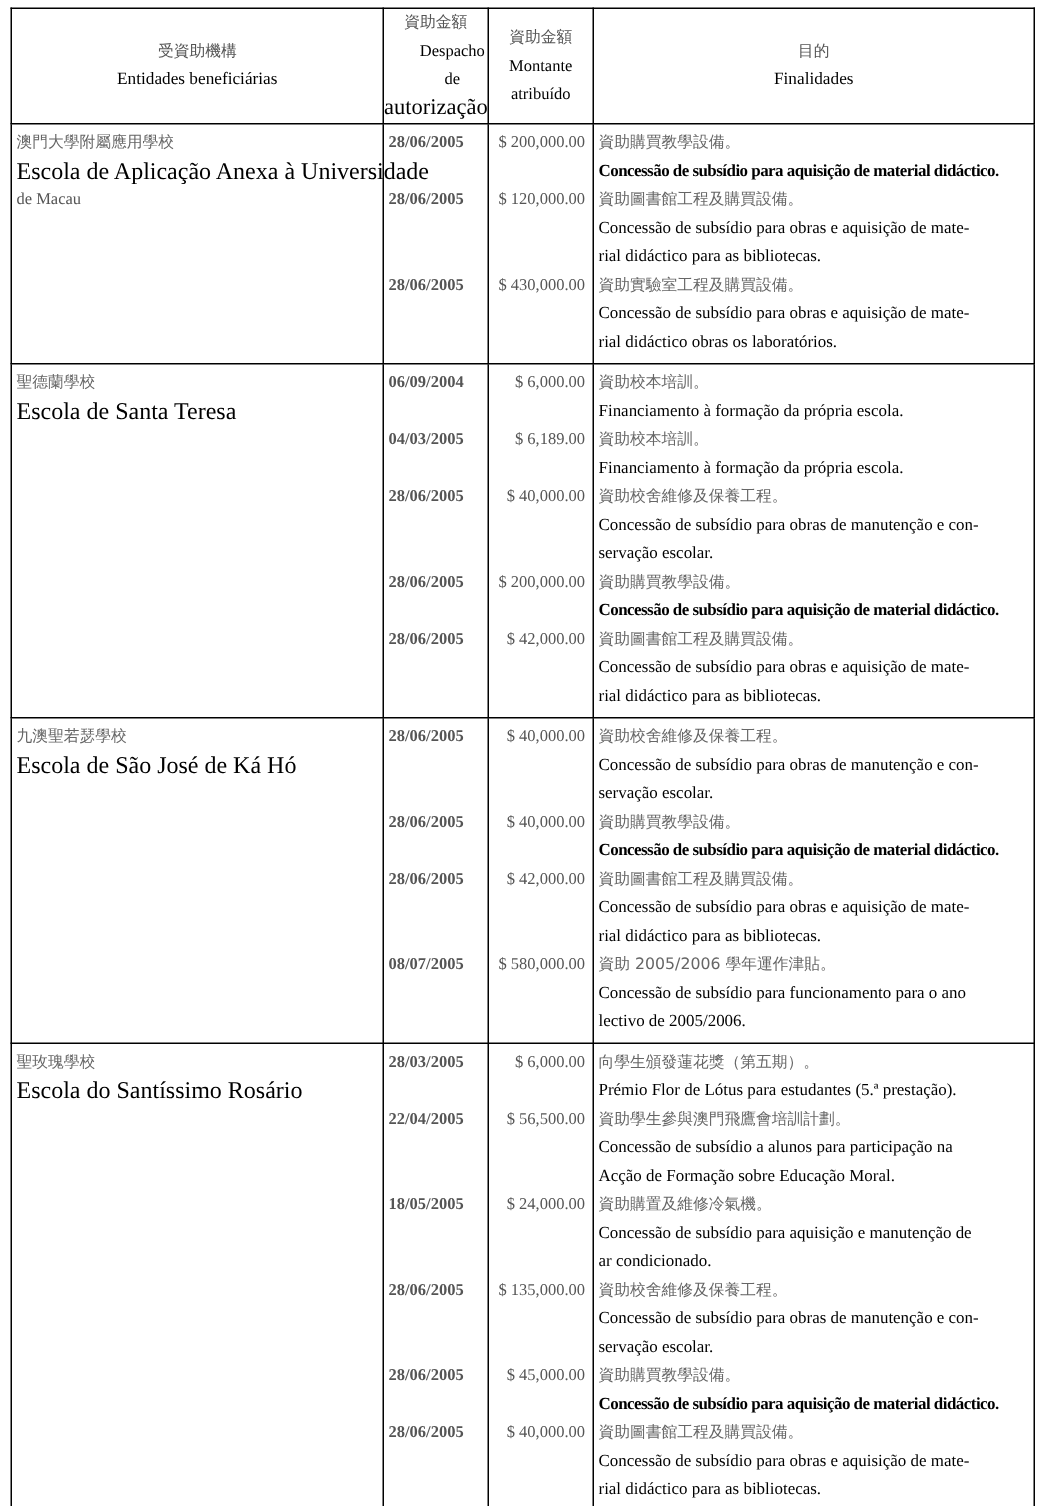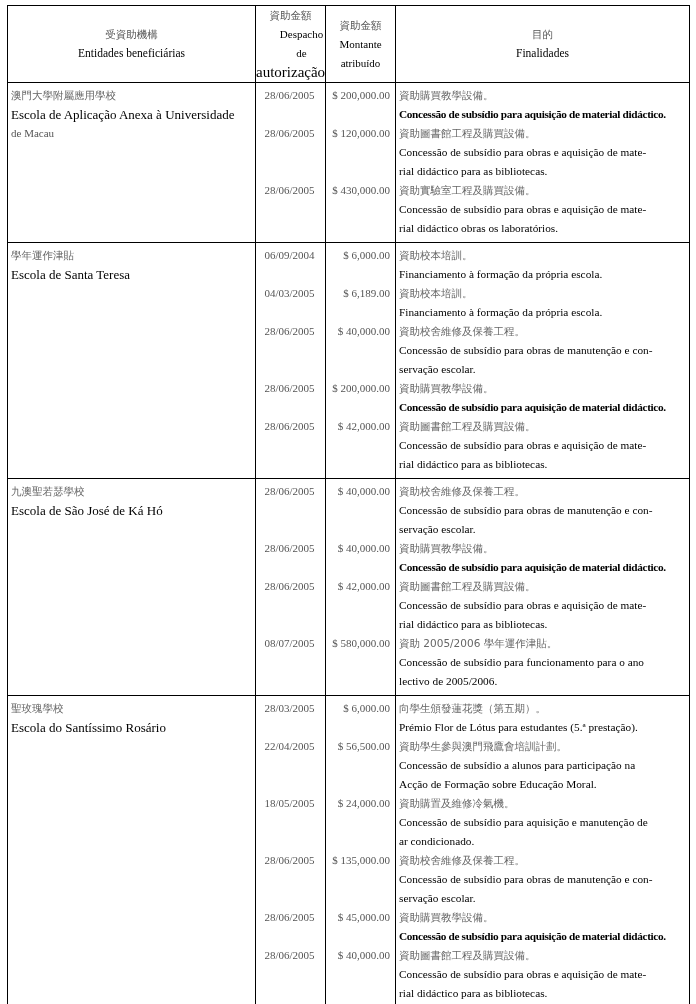--- a/index.html
+++ b/index.html
@@ -6,25 +6,25 @@
   body { width: 696px; height: 1004px; position: relative; overflow: hidden;
          font-family: "Liberation Serif", "DejaVu Serif", serif; color: #000; }
   .tbl { position: absolute; left: 7px; top: 5px; width: 682px; border-collapse: collapse; table-layout: fixed; }
   .tbl td, .tbl th { border: 1.5px solid #000; vertical-align: top; padding: 0; }
   .tbl th { font-weight: normal; height: 62px; vertical-align: middle; text-align: center; font-size: 11.5px; line-height: 19px; }
   .col-ent { width: 248px; }
   .col-date { width: 70px; }
   .col-amt { width: 70px; }
   .col-fin { width: 294px; }
   .zh { color: #666; font-family: "DejaVu Sans", sans-serif; font-size: 10.5px; }
-  .pt { color: #000; font-size: 13px; }
+  .pt { color: #000; font-size: 16px; }
   .cell { padding: 3px 3px 4px 3px; }
   .line { height: 19px; line-height: 19px; white-space: nowrap; overflow: visible; }
   .date-cell .line, .amt-cell .line { color: #555; font-size: 11px; text-align: right; padding-right: 2px; }
-  .date-cell .line { text-align: center; }
+  .date-cell .line { text-align: left; font-weight: bold; }
   .fin-cell .pt.line { font-size: 11.3px; }
   .fin-cell .tight { letter-spacing: -0.35px; font-size: 11px; font-weight: bold; }
   .ent-cell .muted { color: #555; font-size: 11px; }
   .hdr-zh { color: #555; font-family: "DejaVu Sans", sans-serif; font-size: 10.5px; }
   .sec1 td { height: 157px; }
   .sec2 td { height: 233px; }
   .sec3 td { height: 215px; }
   .sec4 td { height: 316px; }
 </style>
 </head>
@@ -101,21 +101,21 @@
             <div class="pt line">rial didáctico para as bibliotecas.</div>
             <div class="zh line">資助實驗室工程及購買設備。</div>
             <div class="pt line">Concessão de subsídio para obras e aquisição de mate-</div>
             <div class="pt line">rial didáctico obras os laboratórios.</div>
           </div>
         </td>
       </tr>
       <tr class="sec2">
         <td>
           <div class="cell ent-cell">
-            <div class="zh line">學年運作津貼</div>
+            <div class="zh line">聖德蘭學校</div>
             <div class="pt line">Escola de Santa Teresa</div>
           </div>
         </td>
         <td>
           <div class="cell date-cell">
             <div class="line">06/09/2004</div>
             <div class="line"></div>
             <div class="line">04/03/2005</div>
             <div class="line"></div>
             <div class="line">28/06/2005</div>

